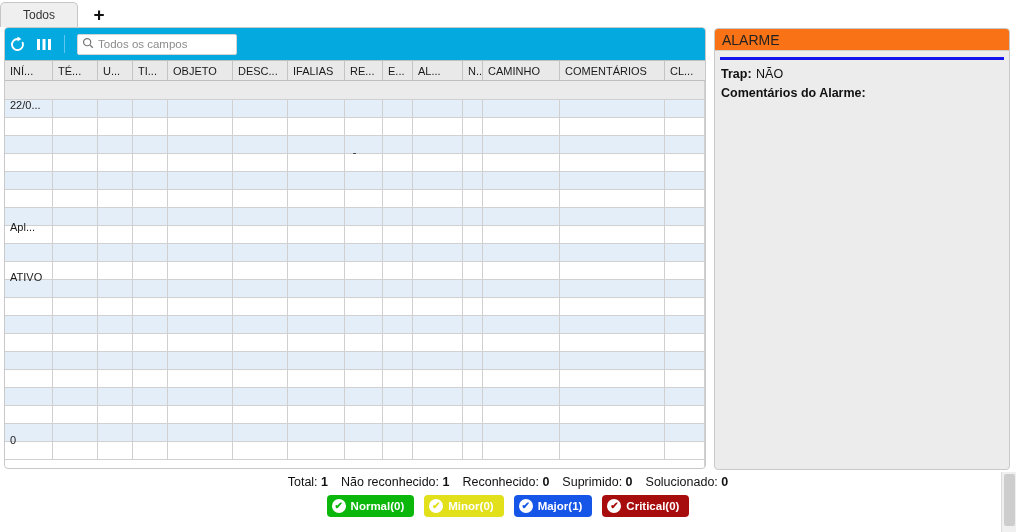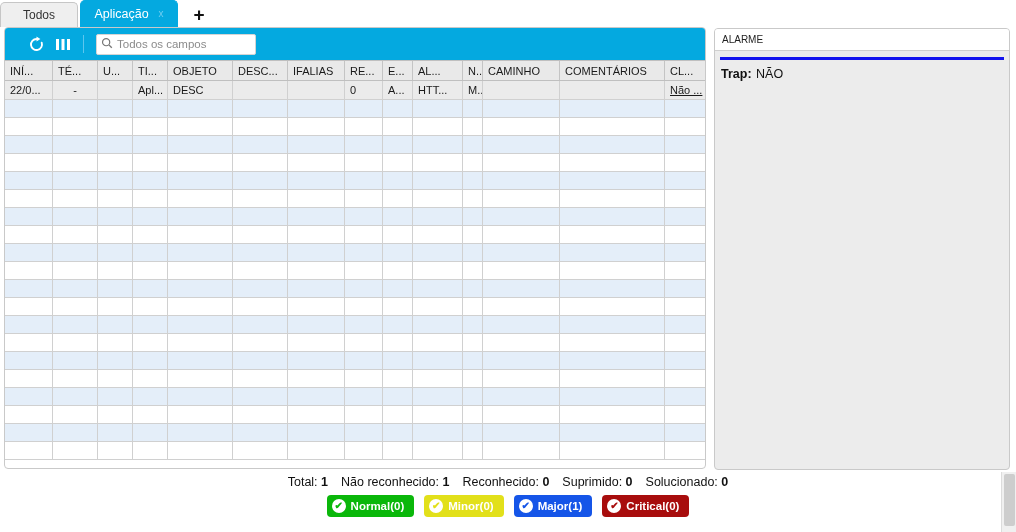--- a/index.html
+++ b/index.html
@@ -39,21 +39,21 @@
   }
 
   
   .grid-panel {
     position: absolute; left: 4px; top: 27px; width: 702px; height: 442px;
     background: #ffffff; border: 1px solid #c9c9c9; border-radius: 4px;
     overflow: hidden;
   }
   .grid-toolbar {
     height: 32px; background: #04a9e0; display: flex; align-items: center;
-    padding: 0 23px; gap: 10px;
+    padding: 0 4px; gap: 10px;
   }
   .tb-icon {
     color: #ffffff; display: flex; align-items: center; justify-content: center;
   }
   .tb-sep { width: 1px; height: 18px; background: #5cc6ee; margin: 0 2px; }
   .searchbox {
     width: 160px; height: 21px; background: #fff; border: 1px solid #d4d4d4;
     border-radius: 2px; display: flex; align-items: center; padding: 0 4px;
     gap: 4px;
   }
@@ -61,43 +61,43 @@
 
   .hdr-row { display: flex; height: 21px; background: #e9e9e9;
     border-top: 1px solid #bfbfbf; border-bottom: 1px solid #bfbfbf; }
   .hdr-cell {
     font-size: 11px; color: #1a1a1a; padding: 0 5px;
     display: flex; align-items: center; border-right: 1px solid #c4c4c4;
     overflow: hidden; white-space: nowrap;
   }
   .body-rows { height: 389px; overflow: hidden; }
   .row { display: flex; height: 18px; border-bottom: 1px solid #d0d0d0; }
-  .row.data { background: #ebebeb; height: 19px; }
+  .row.data { background: #ebebeb; height: 19px; flex-direction: column; }
   .row.odd { background: #e4eef9; }
   .row.even { background: #ffffff; }
   .cell {
     font-size: 11px; color: #1a1a1a; padding: 0 5px;
     display: flex; align-items: center; border-right: 1px solid #d0d0d0;
     overflow: hidden; white-space: nowrap;
   }
   .cell.center { justify-content: center; }
 
   
   .details {
     position: absolute; left: 714px; top: 28px; width: 296px; height: 442px;
     border: 1px solid #c9c9c9; border-radius: 4px; overflow: hidden;
     background: #ececec;
   }
   .details-title {
     height: 32px; background: #04a9e0; color: #fff; font-size: 13px;
     display: flex; align-items: center; justify-content: center;
   }
   .details-sub {
-    height: 22px; background: #ffffff; border-bottom: 1px solid #cfcfcf;
-    font-size: 10px; color: #222; display: flex; align-items: center;
+    height: 22px; background: #f97316; border-bottom: 1px solid #cfcfcf;
+    font-size: 14px; color: #222; display: flex; align-items: center;
     padding-left: 7px;
   }
   .blue-rule { height: 3px; background: #1313ee; margin: 6px 5px 0 5px; }
   .fields { padding: 4px 6px 0 6px; }
   .frow { display: flex; margin-bottom: 1px; }
   .fcol { width: 50%; }
   .lbl { font-size: 12.5px; font-weight: bold; color: #111; }
   .val { font-size: 12.5px; color: #111; font-weight: normal; }
   .sev-dot {
     display: inline-block; width: 11px; height: 11px; border-radius: 50%;
@@ -139,24 +139,20 @@
   }
 </style>
 </head>
 <body>
 
 <div id="app">
 
   <div class="tabbar">
     <div class="tab inactive">
       <span>Todos</span>
-    </div>
-    <div class="tab active">
-      <span>Aplicação</span>
-      <span class="tab-close">x</span>
     </div>
     <div class="tab-add">+</div>
   </div>
 
   <div class="grid-panel">
 
     <div class="grid-toolbar">
       <span class="tb-icon">
         <svg width="17" height="17" viewBox="0 0 20 20">
           <path d="M10 3.5a6.5 6.5 0 1 0 6.1 4.3" fill="none" stroke="#fff" stroke-width="2.2" stroke-linecap="round"></path>
@@ -197,21 +193,21 @@
         <div class="hdr-cell" style="width: 77px; flex: 0 0 77px;">CAMINHO</div>
         <div class="hdr-cell" style="width: 105px; flex: 0 0 105px;">COMENTÁRIOS</div>
         <div class="hdr-cell" style="width: 46px; flex: 0 0 46px;">CL...</div>
       </div>
     <div class="body-rows" id="bodyRows">
         <div class="row data">
           <div class="cell" style="flex: 0 0 48px;">22/0...</div>
           <div class="cell center" style="flex: 0 0 45px;">-</div>
           <div class="cell" style="flex: 0 0 35px;"></div>
           <div class="cell" style="flex: 0 0 35px;">Apl...</div>
-          <div class="cell" style="flex: 0 0 65px;">DESC</div>
+          <div class="cell" style="flex: 0 0 65px;">ATIVO</div>
           <div class="cell" style="flex: 0 0 55px;"></div>
           <div class="cell" style="flex: 0 0 57px;"></div>
           <div class="cell" style="flex: 0 0 38px;">0</div>
           <div class="cell" style="flex: 0 0 30px;">A...</div>
           <div class="cell" style="flex: 0 0 50px;">HTT...</div>
           <div class="cell" style="flex: 0 0 20px;">M...</div>
           <div class="cell" style="flex: 0 0 77px;"></div>
           <div class="cell" style="flex: 0 0 105px;"></div>
           <div class="cell" style="flex: 0 0 46px; text-decoration: underline;">Não ...</div>
         </div>
@@ -546,20 +542,26 @@
 
 
 
       <div class="frow">
         <div class="fcol">
           <span class="lbl">Trap:</span>
           <span class="val">NÃO</span>
         </div>
       </div>
 
+      <div class="frow">
+        <div class="fcol" style="width:100%">
+          <span class="lbl">Comentários do Alarme:</span>
+          <span class="val"></span>
+        </div>
+      </div>
 
     </div>
   </div>
 
   <div class="footer">
     <div class="counts" id="countsRow">
         <span><span class="k">Total:</span> <b>1</b></span>
         <span><span class="k">Não reconhecido:</span> <b>1</b></span>
         <span><span class="k">Reconhecido:</span> <b>0</b></span>
         <span><span class="k">Suprimido:</span> <b>0</b></span>

